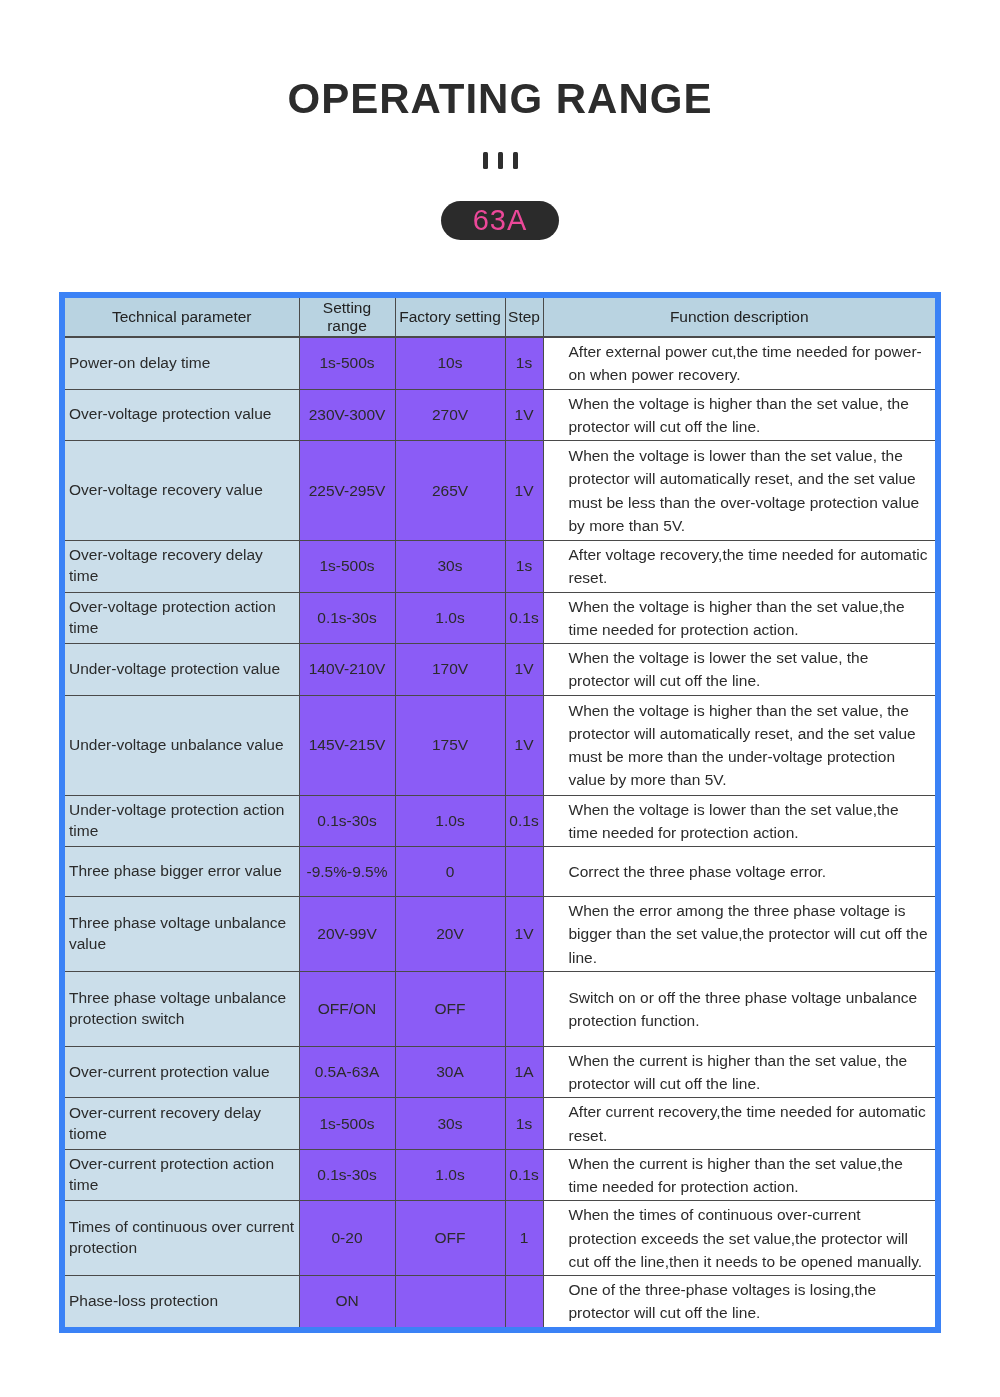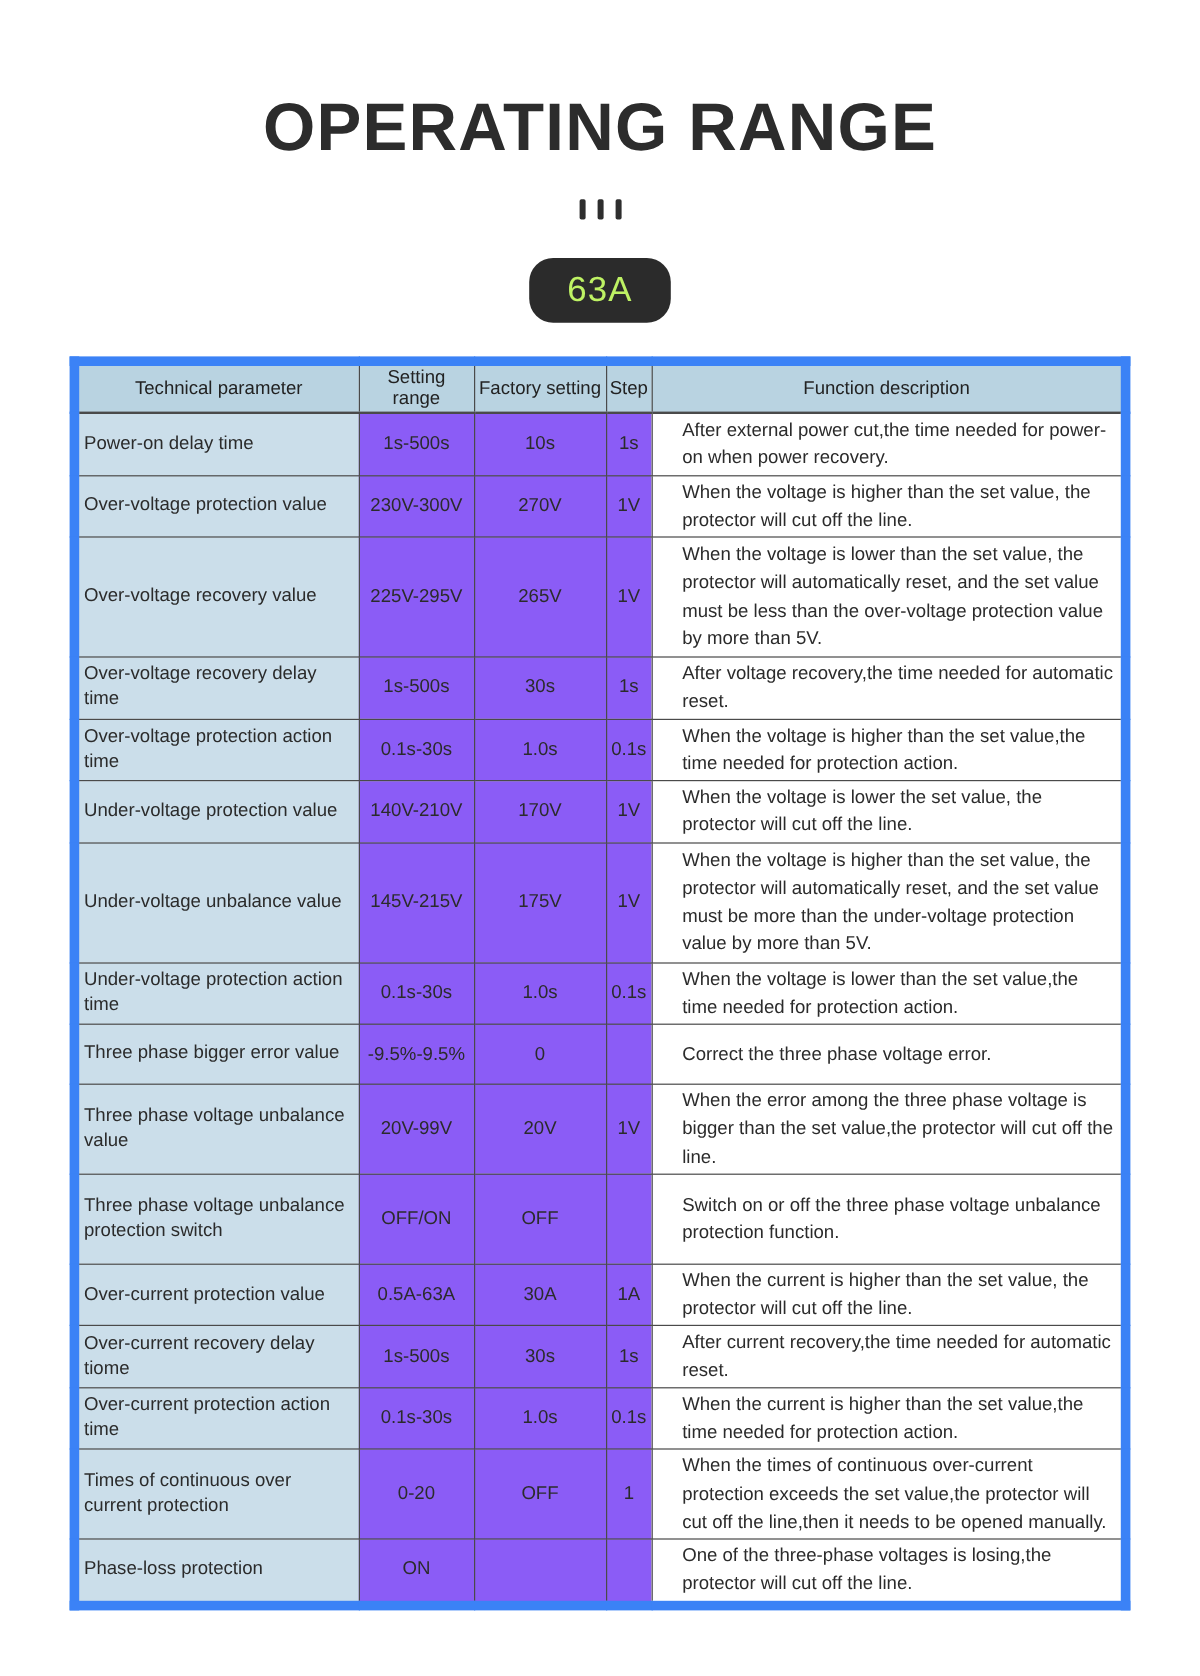--- a/index.html
+++ b/index.html
@@ -11,21 +11,21 @@
   }
   .page {
     width: 1000px;
     height: 1397px;
     background: #ffffff;
     position: relative;
     overflow: hidden;
   }
   .title {
     text-align: center;
-    font-size: 56px;
+    font-size: 42px;
     font-weight: 700;
     letter-spacing: 1px;
     color: #2c2c2c;
     padding-top: 78px;
     line-height: 1;
   }
   .divider-bars {
     display: flex;
     justify-content: center;
     gap: 10px;
@@ -38,35 +38,35 @@
     background: #2e2e2e;
     border-radius: 1.5px;
   }
   .badge-wrap {
     display: flex;
     justify-content: center;
     margin-top: 32px;
   }
   .badge {
     background: #2b2b2b;
-    color: #bef264;
+    color: #ec4899;
     min-width: 118px;
-    height: 54px;
+    height: 39px;
     border-radius: 20px;
     display: flex;
     align-items: center;
     justify-content: center;
     font-size: 29px;
     letter-spacing: 1px;
   }
   table.spec {
-    margin: 28px auto 0 auto;
+    margin: 52px auto 0 auto;
     width: 876px;
     border-collapse: collapse;
-    border: 8px solid #3b82f6;
+    border: 6px solid #3b82f6;
     table-layout: fixed;
   }
   table.spec th, table.spec td {
     border: 1px solid #4a4a4a;
     font-size: 15.5px;
     vertical-align: middle;
   }
   table.spec thead th {
     background: #b9d3e1;
     font-weight: 400;

